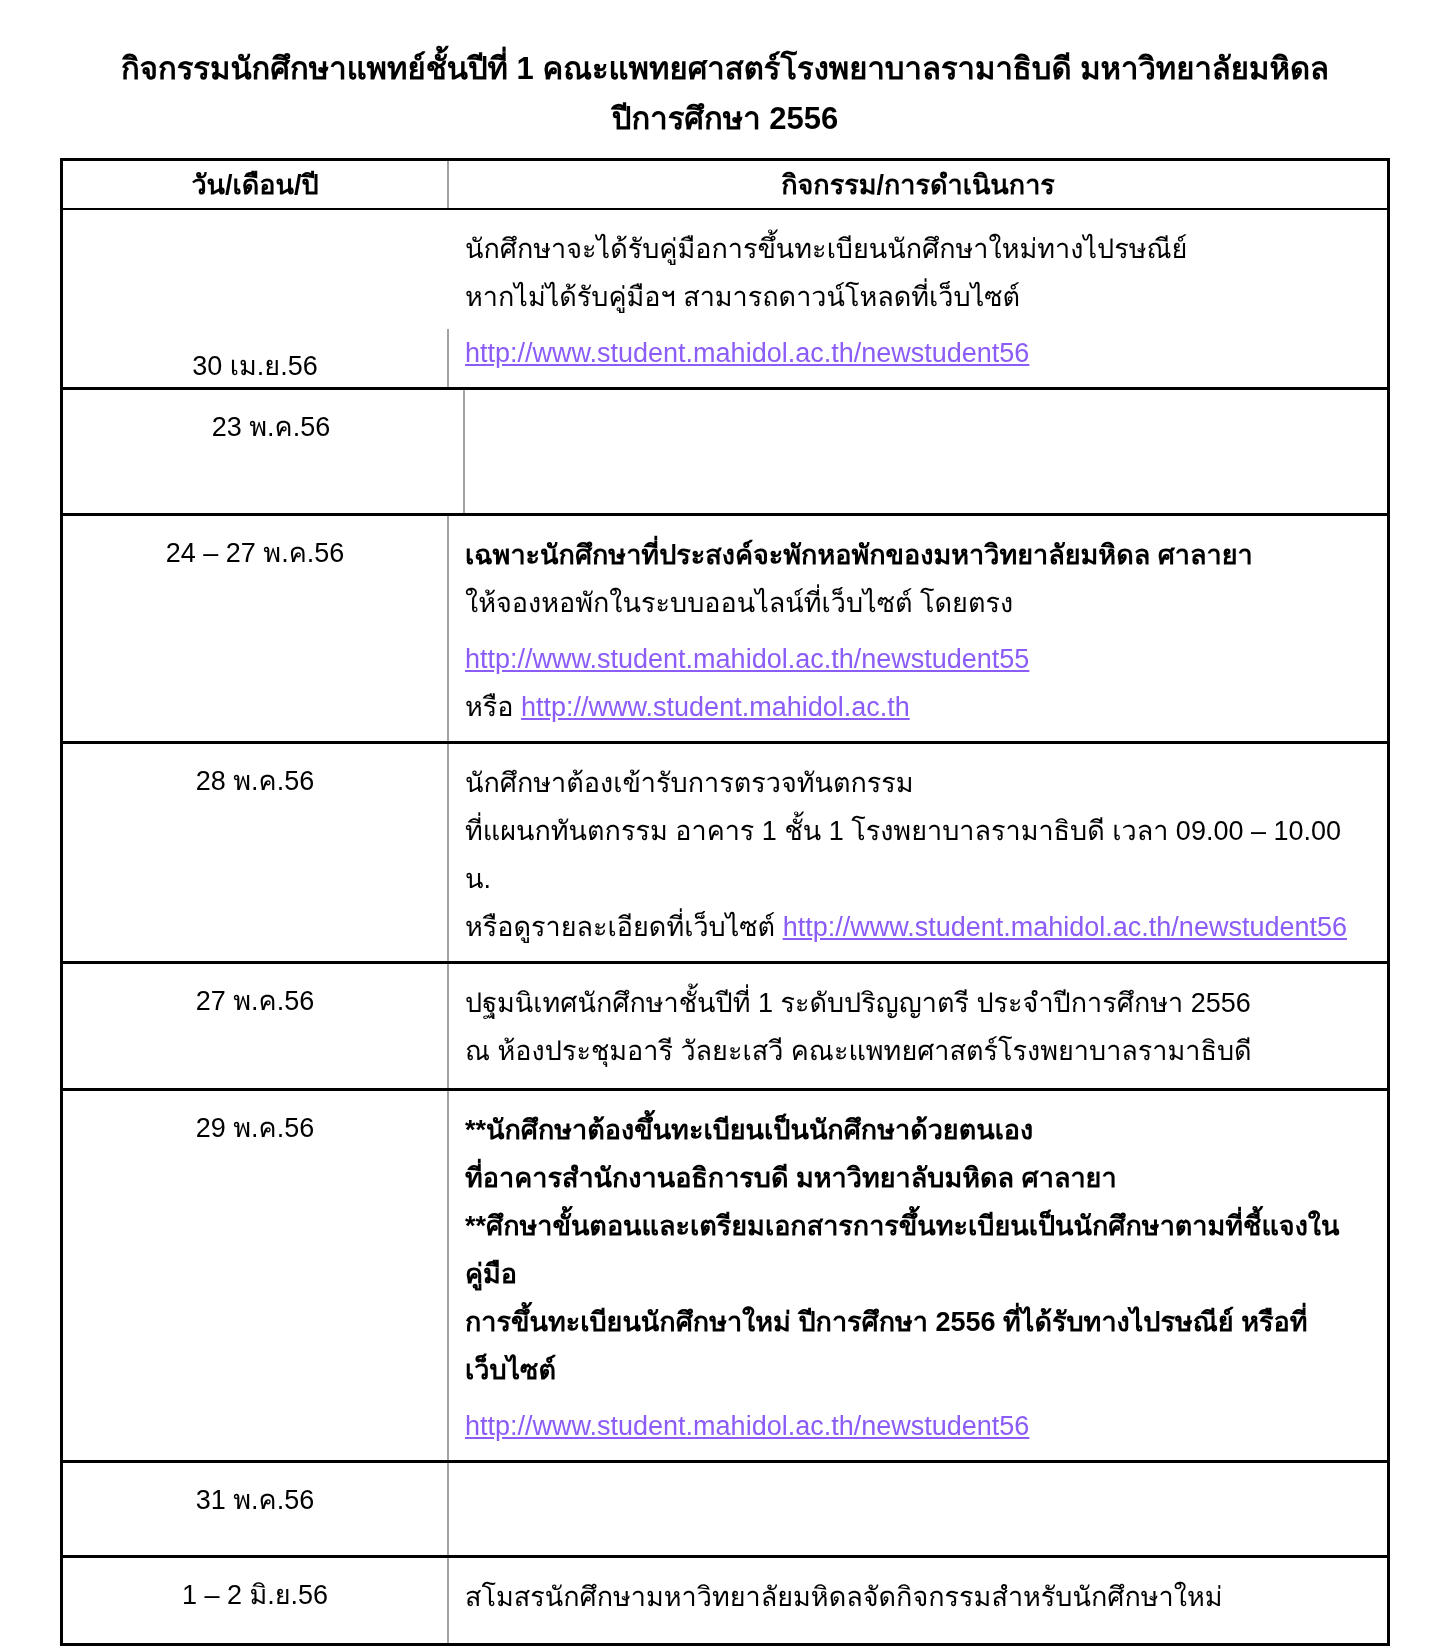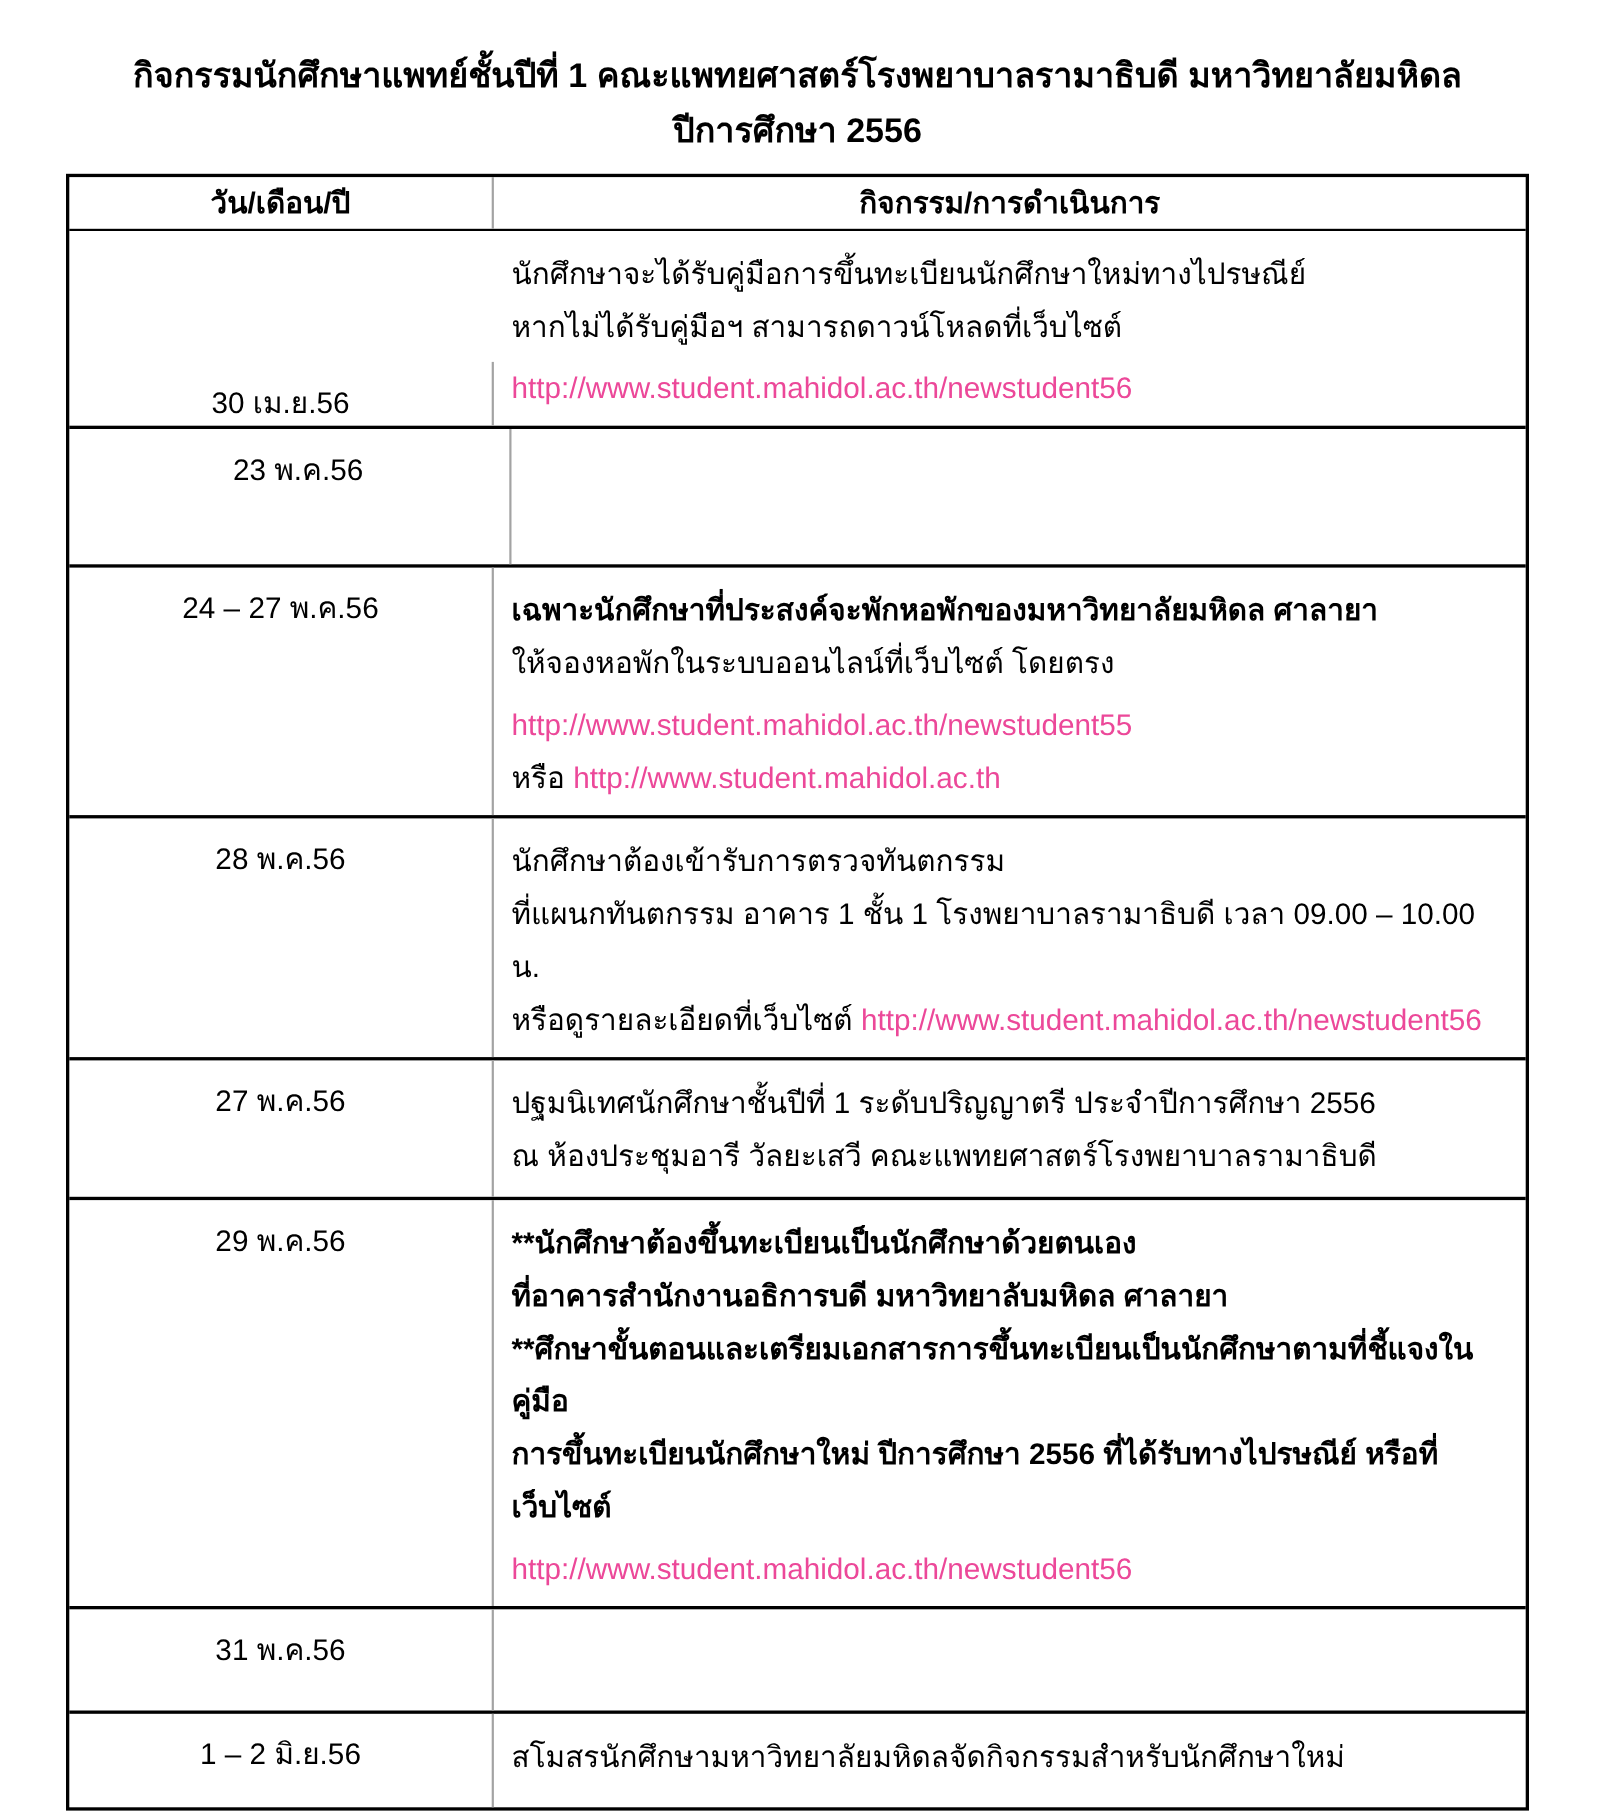--- a/index.html
+++ b/index.html
@@ -41,21 +41,21 @@
   .activity-cell {
     flex: 1 1 auto;
     padding: 15px 18px 10px 16px;
     min-width: 0;
   }
   .hcell { display: flex; align-items: center; justify-content: center; padding: 0; }
 
   .line { line-height: 48px; min-height: 48px; white-space: pre-wrap; }
   .line.gap { margin-top: 8px; }
   .b { font-weight: bold; }
-  .link { color: #ec4899; cursor: pointer; }
+  .link { color: #8b5cf6; text-decoration: underline; cursor: pointer; }
 </style>
 </head>
 <body>
 
 <div class="page">
 
   <div class="title-block">
     <div>กิจกรรมนักศึกษาแพทย์ชั้นปีที่ 1 คณะแพทยศาสตร์โรงพยาบาลรามาธิบดี มหาวิทยาลัยมหิดล</div>
     <div>ปีการศึกษา 2556</div>
   </div>

